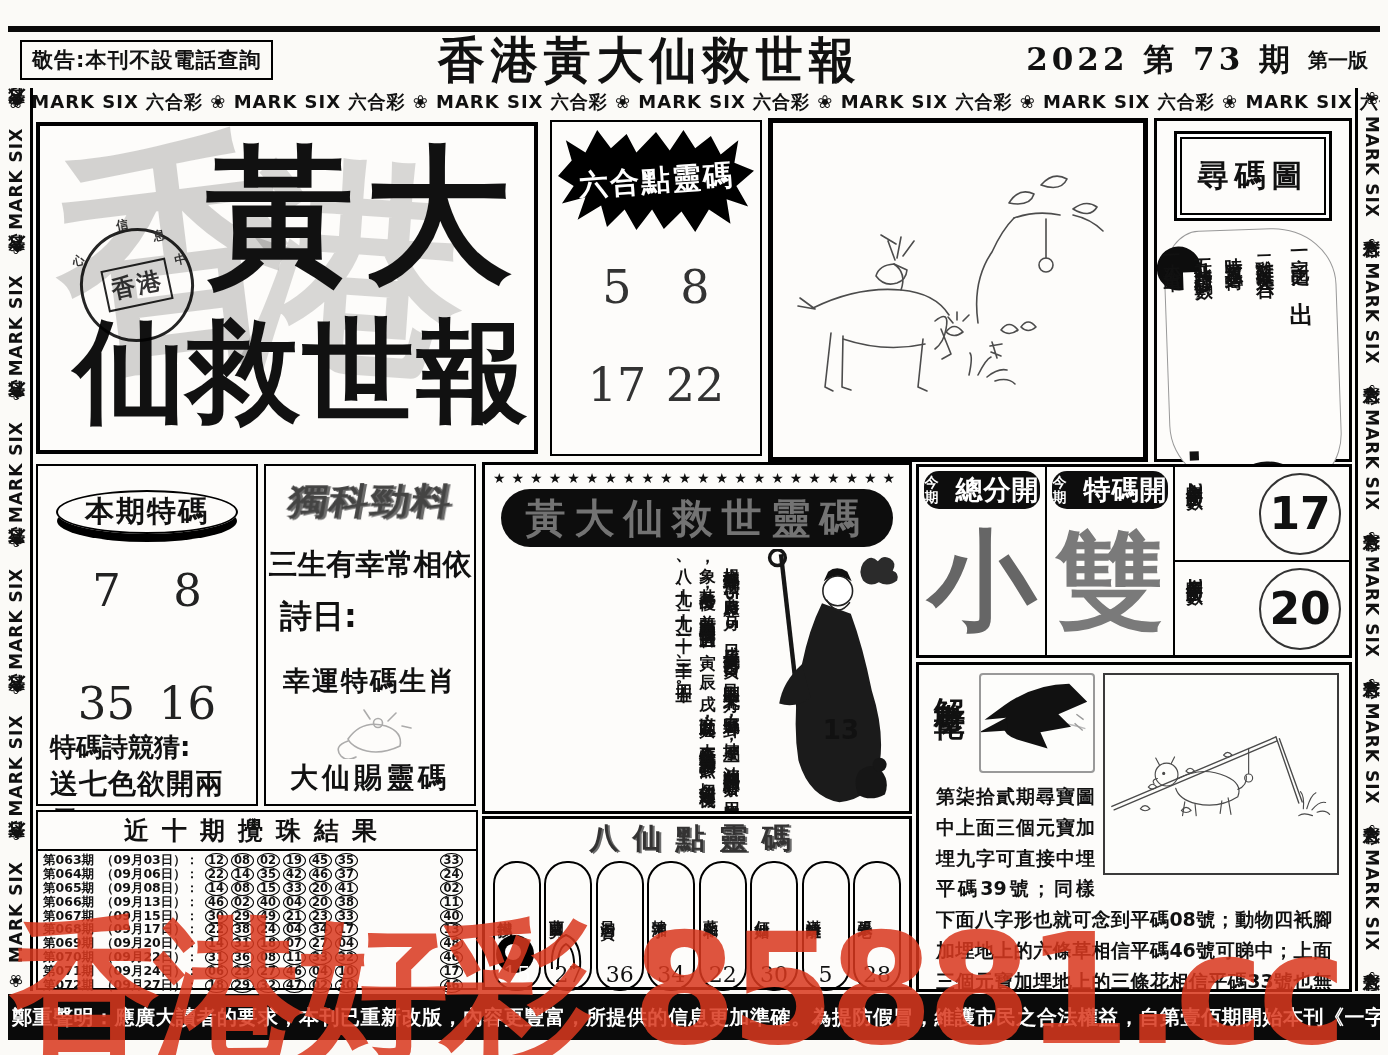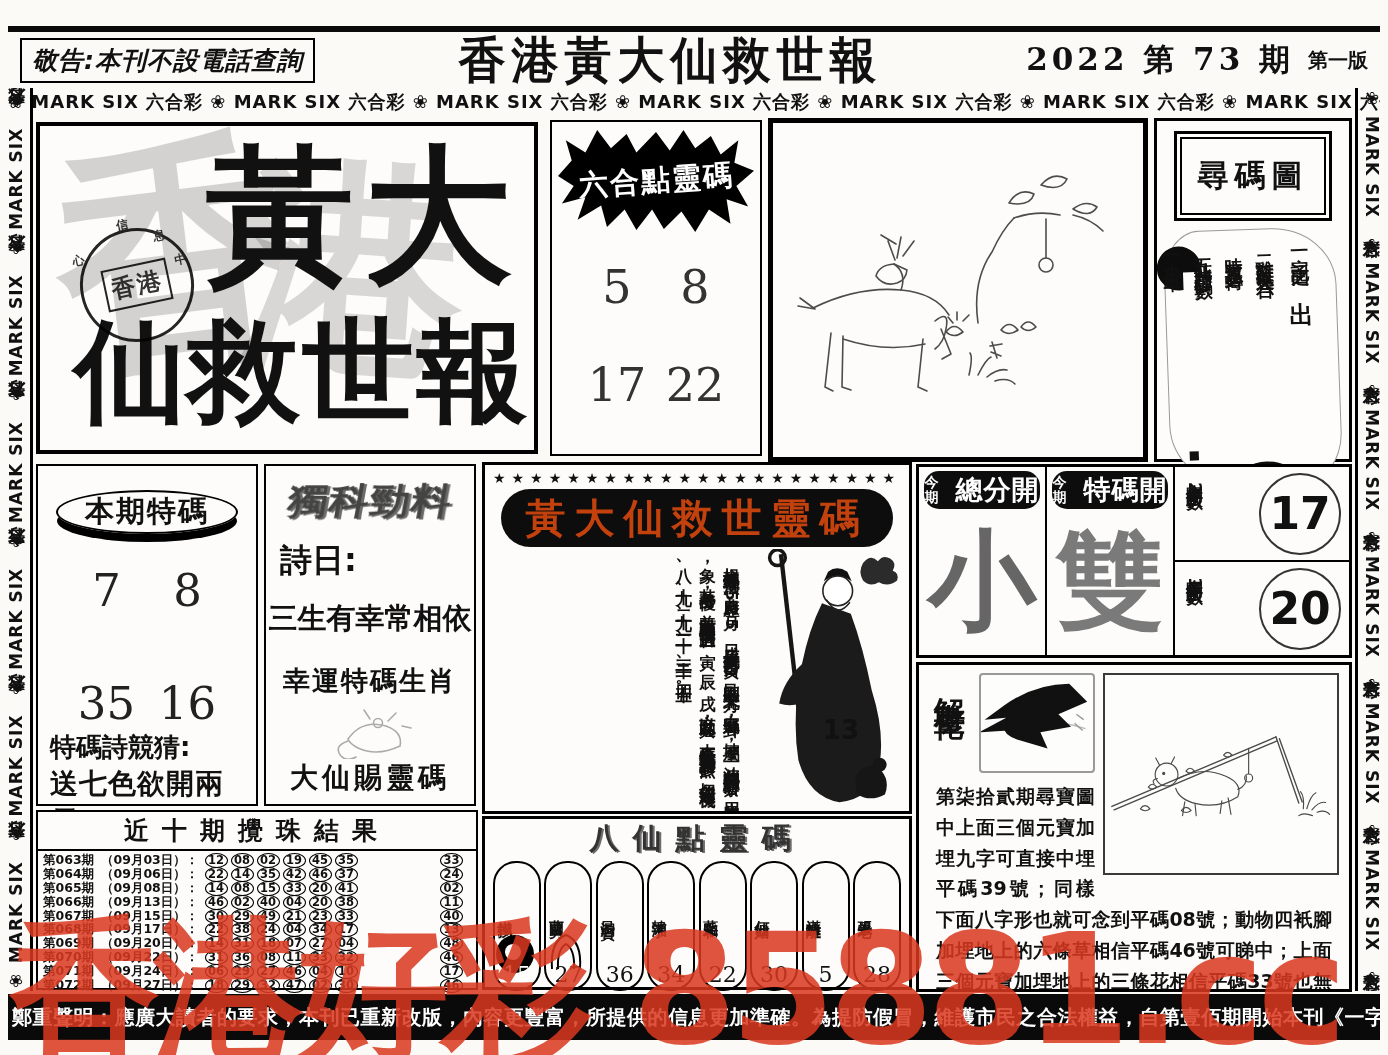--- a/index.html
+++ b/index.html
@@ -2,21 +2,21 @@
 <html><head>
 <meta charset="utf-8">
 <style>
   html,body{margin:0;padding:0;background:#fff;}
   #page{position:relative;width:1388px;height:1055px;background:#fbfaf7;overflow:hidden;
         font-family:"DejaVu Sans",sans-serif;color:#111;}
 
   
   #top-rule{position:absolute;left:8px;right:8px;top:26px;border-top:6px solid #0a0a0a;}
   #header{position:absolute;left:20px;right:20px;top:34px;height:52px;display:flex;align-items:center;}
-  #notice-box{border:2.5px solid #000;padding:4px 10px;font-size:25px;font-weight:800;letter-spacing:1px;font-style:italic;}
+  #notice-box{border:2.5px solid #000;padding:4px 10px;font-size:21px;font-weight:800;letter-spacing:1px;}
   #main-title{flex:1;text-align:center;font-size:47px;font-weight:900;letter-spacing:6px;
               font-family:"DejaVu Serif",serif;transform:scaleY(1.05);}
   #issue-no{font-size:31px;font-weight:700;font-family:"DejaVu Serif",serif;letter-spacing:4px;margin-right:14px;}
   #edition{font-size:20px;font-weight:800;}
 
   
   #strip-top{position:absolute;left:8px;right:8px;top:88px;height:28px;line-height:28px;
              font-size:18px;font-weight:800;white-space:nowrap;overflow:hidden;letter-spacing:1px;}
   .vstrip{position:absolute;top:88px;bottom:64px;width:26px;font-size:17px;font-weight:800;
           white-space:nowrap;overflow:hidden;writing-mode:vertical-rl;letter-spacing:1px;}
@@ -85,21 +85,21 @@
   #shi-label{text-align:left;padding-left:14px;font-size:32px;font-weight:900;margin-top:10px;}
   #poem-line{font-size:29px;font-weight:800;margin-top:16px;letter-spacing:0px;}
   #lucky-label{font-size:27px;font-weight:800;margin-top:24px;letter-spacing:2px;}
   #rat{margin:2px auto 0 auto;display:block;opacity:.7;}
   #grant-label{font-size:28px;font-weight:900;letter-spacing:4px;margin-top:0px;}
   #grant-nums{display:flex;justify-content:center;gap:70px;font-size:25px;font-family:"DejaVu Serif",serif;margin-top:2px;}
 
   
   #savior{left:448px;top:344px;width:430px;height:352px;border-width:3.5px;padding:4px 8px;box-sizing:border-box;}
   #stars{text-align:center;font-size:14px;letter-spacing:6px;line-height:18px;overflow:hidden;white-space:nowrap;}
-  #banner{margin:2px auto;width:392px;height:58px;background:#0d0d0d;border-radius:29px;color:#c2410c;
+  #banner{margin:2px auto;width:392px;height:58px;background:#0d0d0d;border-radius:29px;color:#737373;
           display:flex;align-items:center;justify-content:center;font-size:40px;font-weight:700;letter-spacing:9px;}
   #savior-body{display:flex;height:262px;}
   #article{flex:1;writing-mode:vertical-rl;font-size:16.5px;line-height:1.45;letter-spacing:2px;padding-top:6px;
            font-weight:600;overflow:hidden;}
   #figure-wrap{width:158px;position:relative;}
   #figure-number{position:absolute;right:42px;bottom:66px;font-size:26px;font-weight:800;}
 
   
   #jinqi{left:882px;top:346px;width:436px;height:194px;border-width:3px;display:flex;}
   .badge-col{width:126px;border-right:2px solid #000;display:flex;flex-direction:column;}
@@ -254,22 +254,22 @@
           <span class="num">16</span>
         </div>
       <div id="tema-quiz">
         <div id="quiz-label">特碼詩競猜:</div>
         <div id="quiz-line">送七色欲開兩雲</div>
       </div>
     </div>
 
     <div id="poem" class="box">
       <div id="distressed">獨科勁料</div>
+      <div id="poem-line">三生有幸常相依</div>
       <div id="shi-label">詩日:</div>
-      <div id="poem-line">三生有幸常相依</div>
       <div id="lucky-label">幸運特碼生肖</div>
       <svg id="rat" width="96" height="58" viewBox="0 0 96 58">
         <g stroke="#8a8a8a" fill="none" stroke-width="1.6" stroke-linecap="round">
           <path d="M26,38 q14,-20 38,-13 q17,6 14,20 q-23,11 -42,2 q-8,-4 -10,-9 z"></path>
           <path d="M26,40 q-15,5 -7,15 q6,6 15,1"></path>
           <circle cx="56" cy="22" r="4.5"></circle>
           <path d="M66,20 l8,-8 m-26,6 l-6,-9 m38,16 l9,2"></path>
         </g>
       </svg>
       <div id="grant-label">大仙賜靈碼</div>

